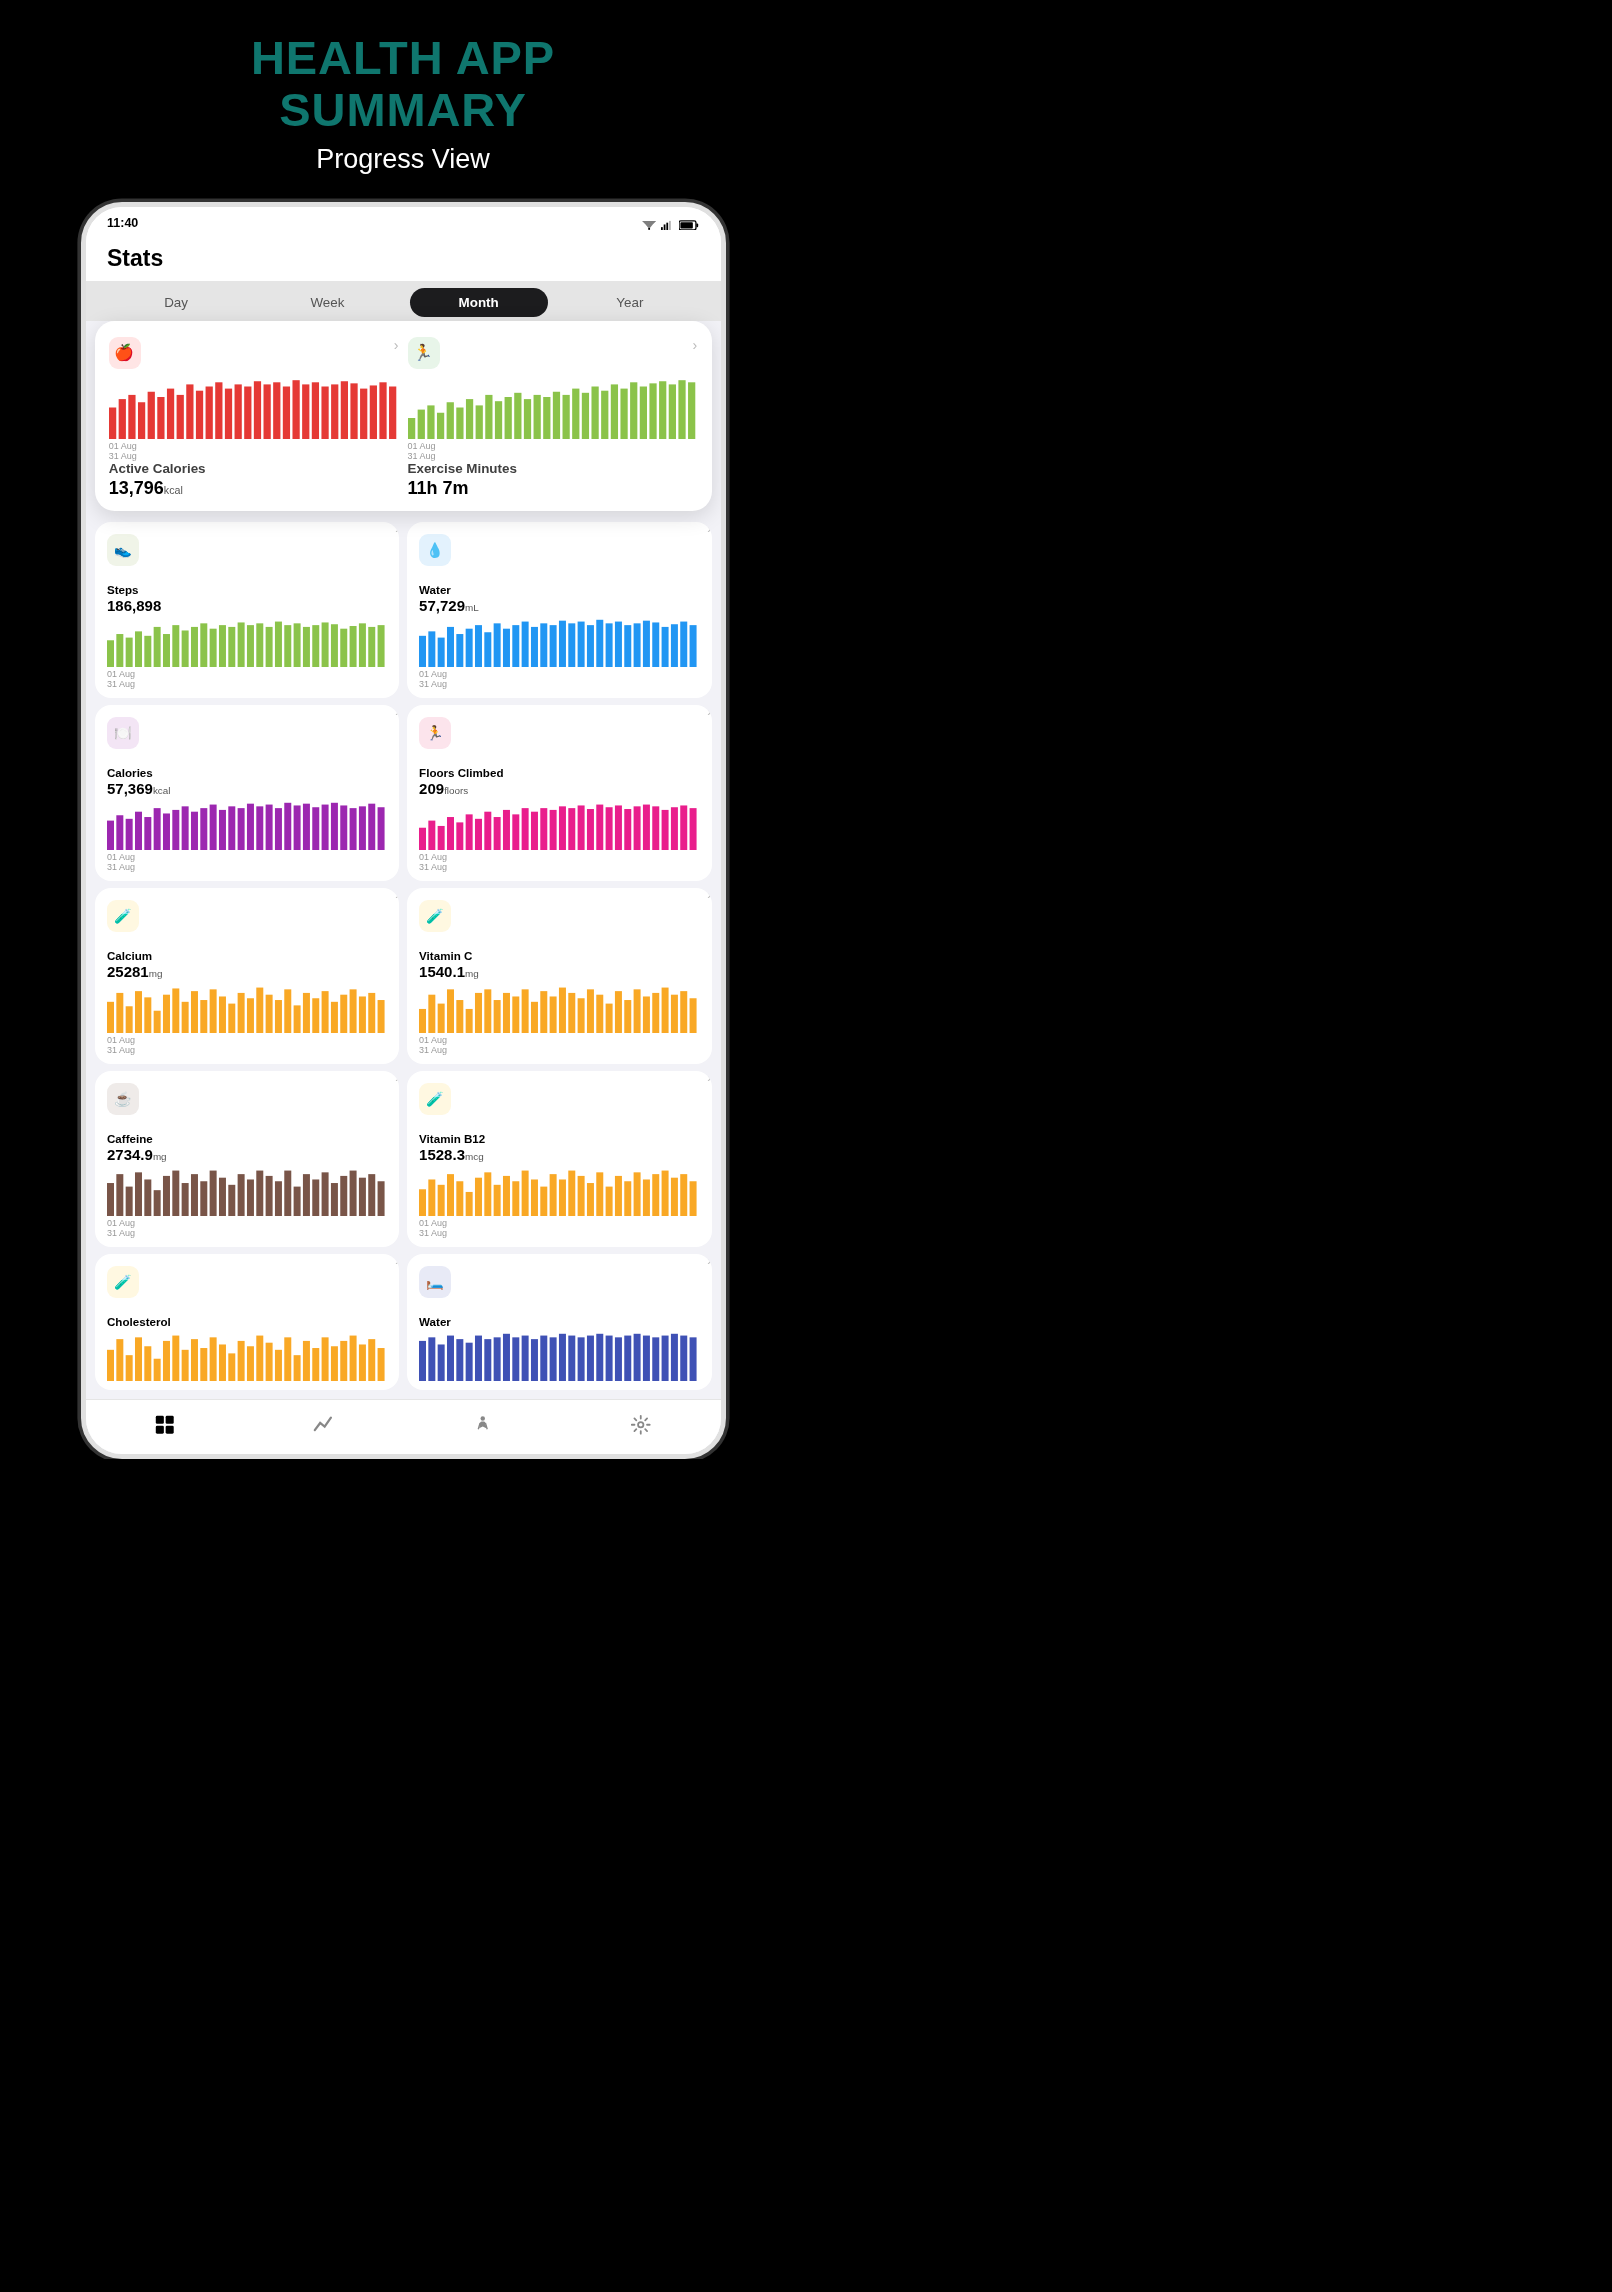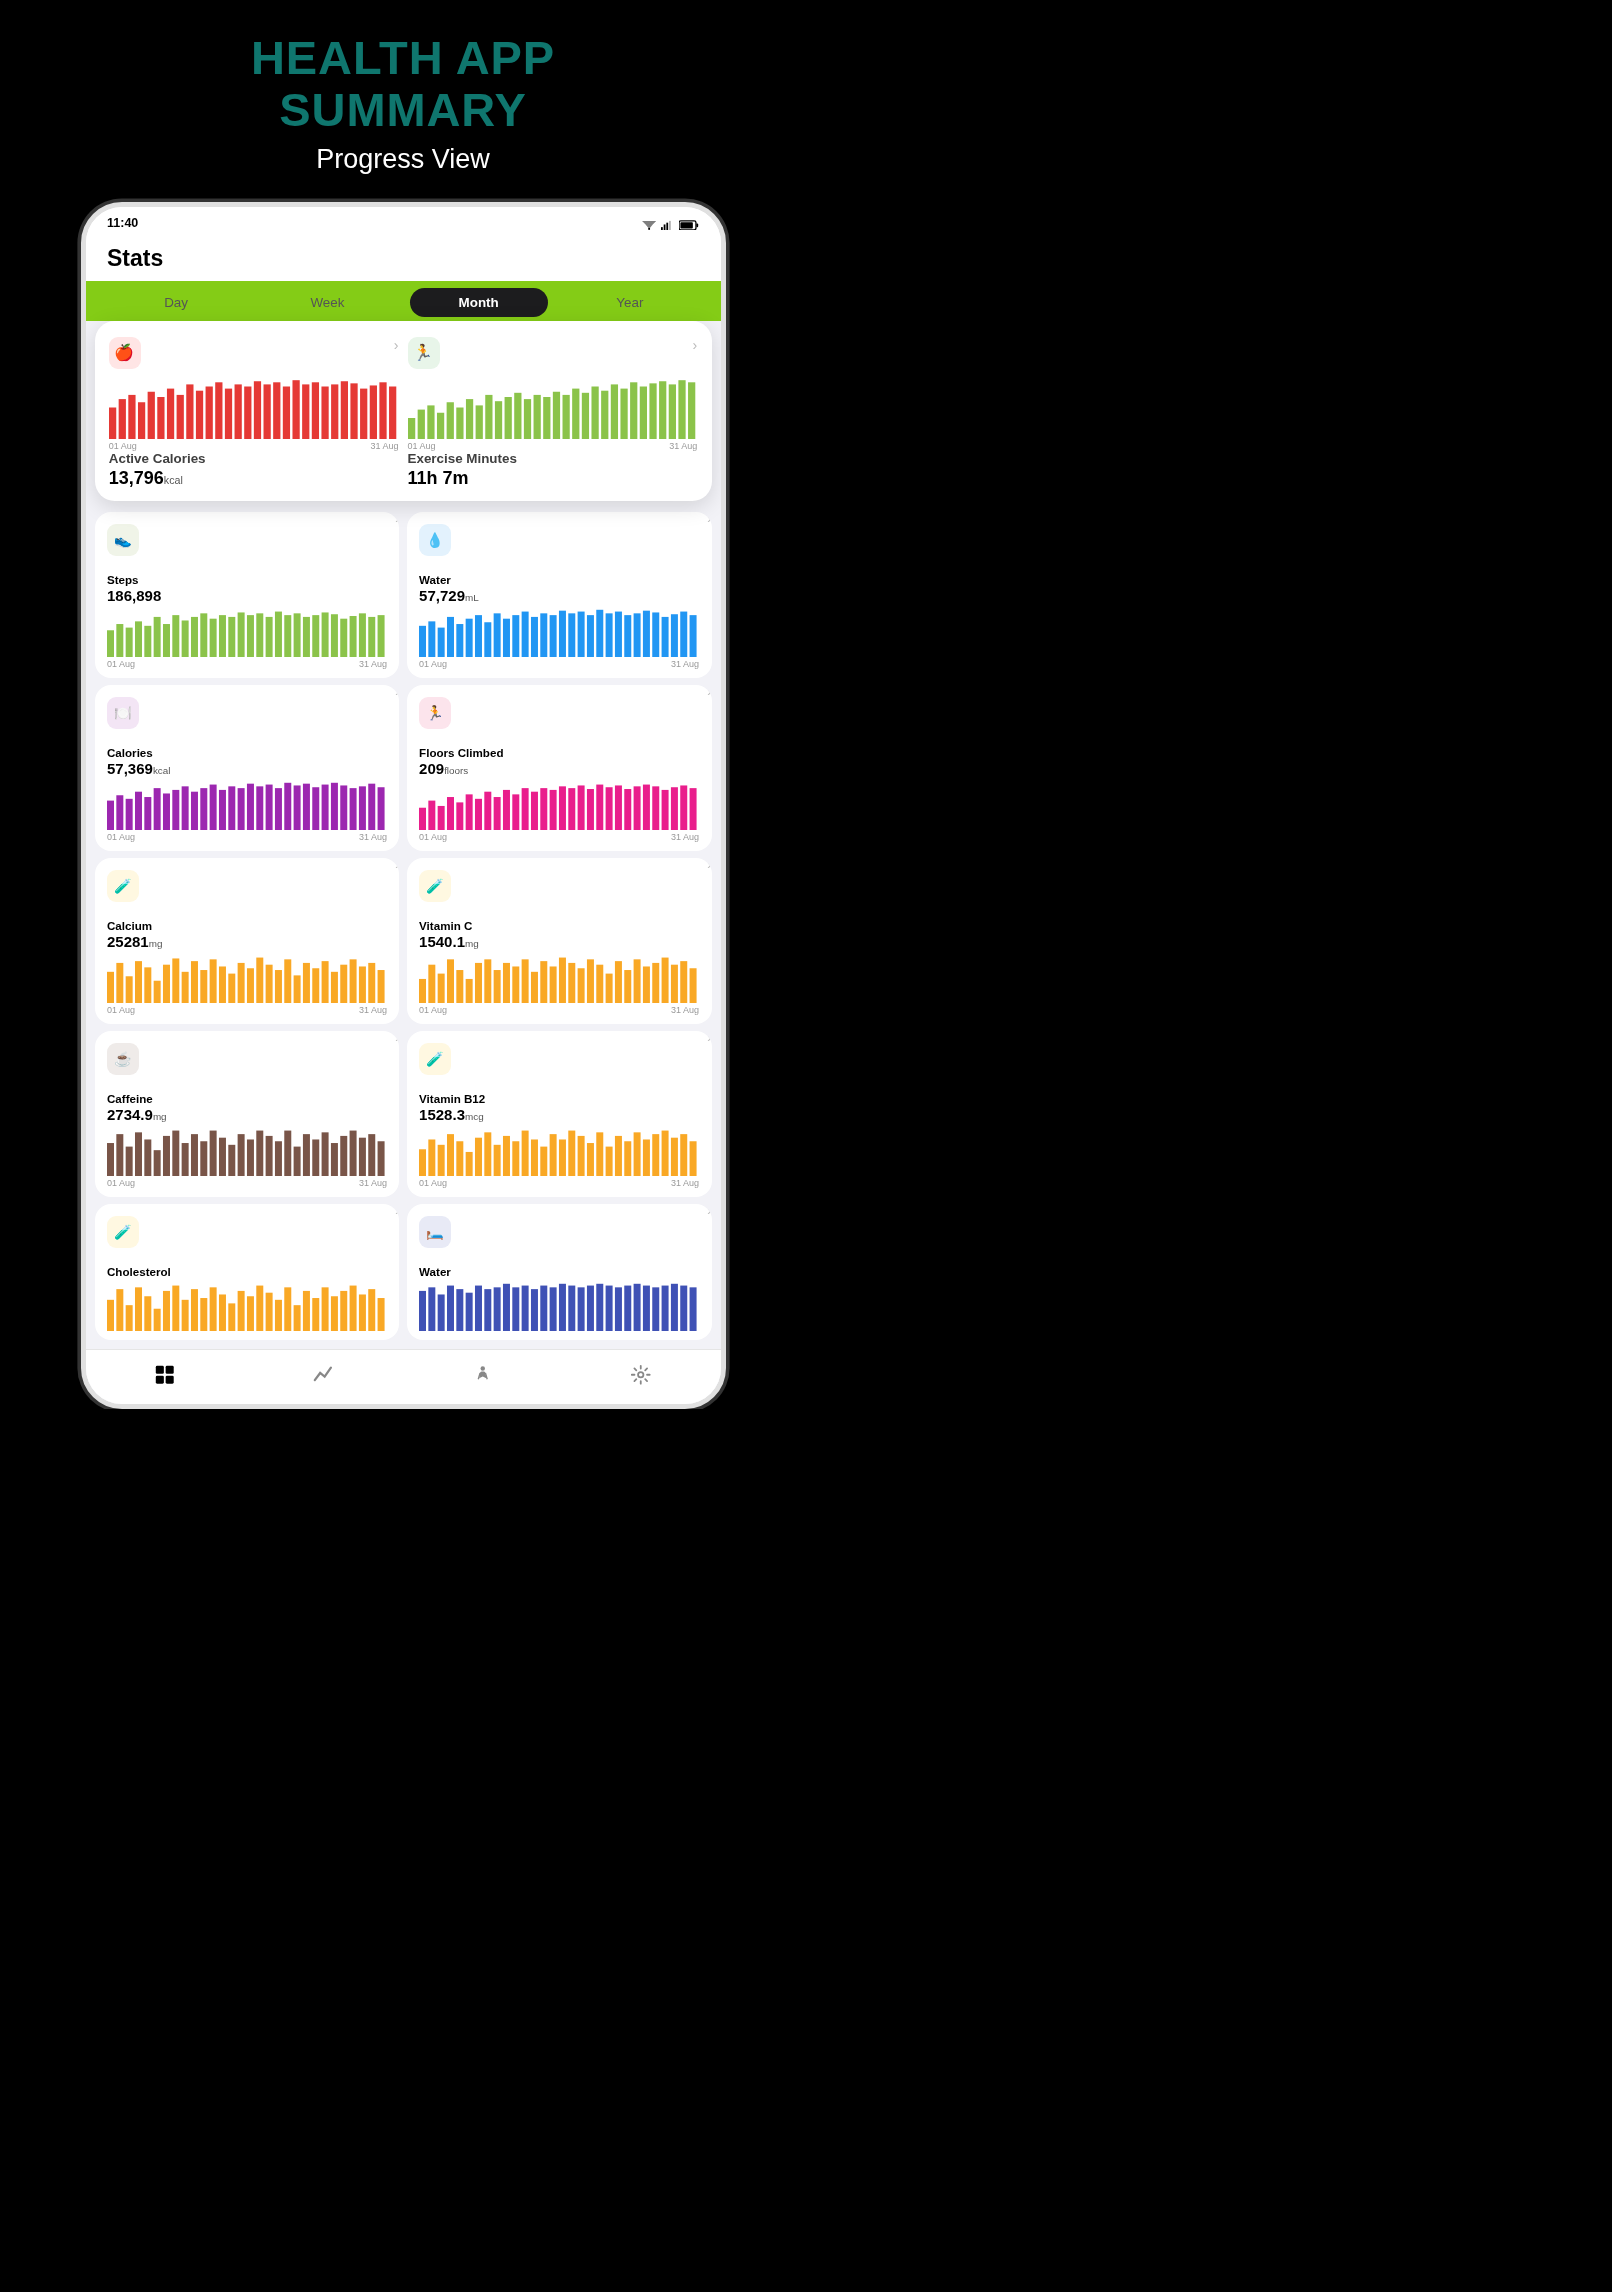--- a/index.html
+++ b/index.html
@@ -63,21 +63,21 @@
     .stats-title {
       font-size: 23px;
       font-weight: 700;
       color: #000;
       padding-bottom: 9px;
     }
     .tab-bar {
       display: flex;
       gap: 13px;
       padding: 7.2px 21.5px 12.5px 21.5px;
-      background: #84cc16;
+      background: #e5e5e5;
       justify-content: space-between;
     }
     .tab-item {
       flex: 1;
       text-align: center;
       padding: 7.2px 0;
       border-radius: 18px;
       font-size: 13.4px;
       font-weight: 500;
       color: #555;
@@ -144,20 +144,21 @@
       right: 0;
       color: #bbb;
       font-size: 14.3px;
     }
     .chart-dates {
       display: flex;
       justify-content: space-between;
       font-size: 9px;
       color: #999;
       margin-top: 1.8px;
+      flex-direction: column;
     }
     
     .grid-section {
       padding: 3.6px 9px 9px 9px;
       display: flex;
       flex-direction: column;
       gap: 7.2px;
       background: #f2f2f7;
     }
     .grid-row {

